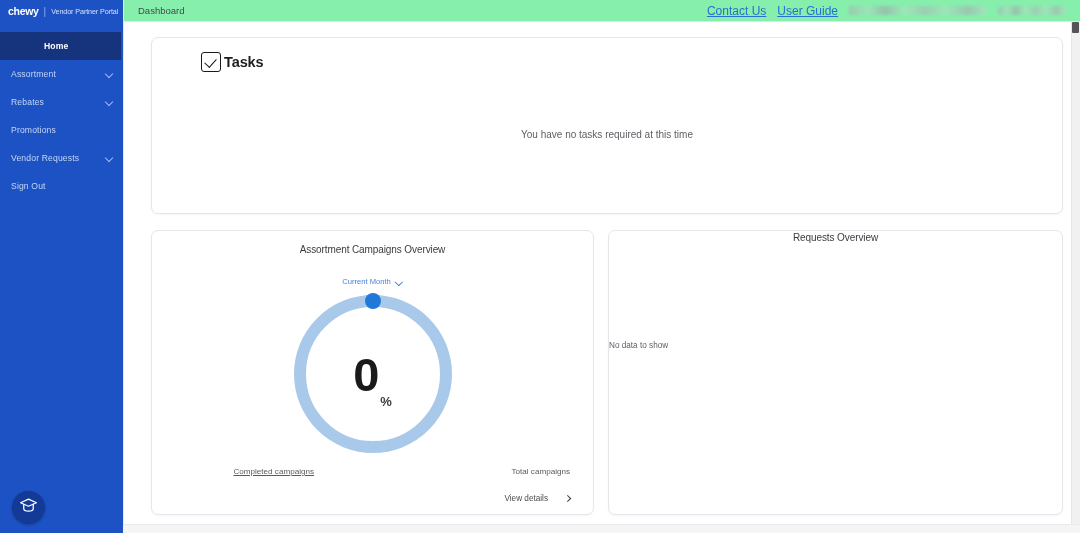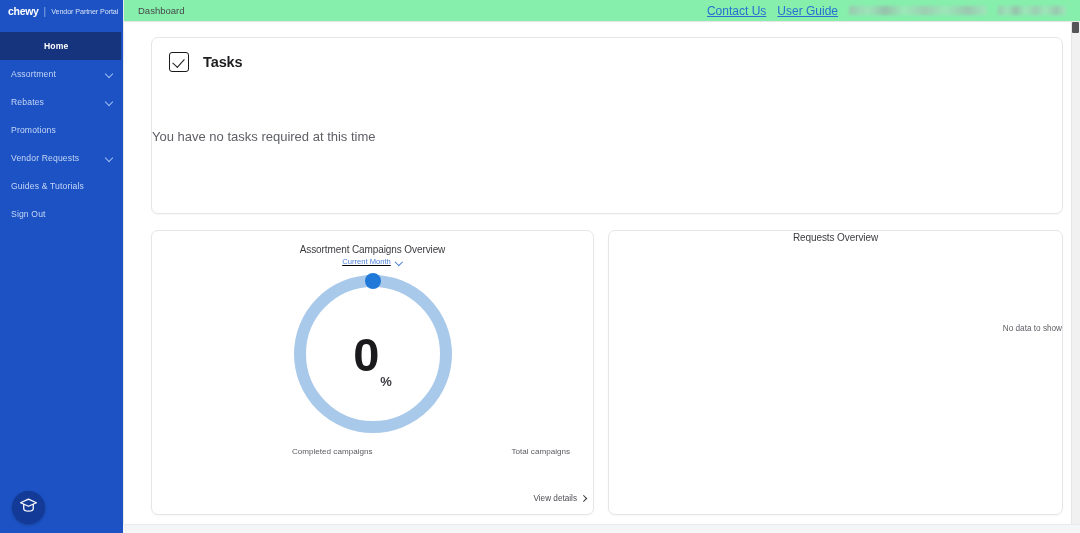--- a/index.html
+++ b/index.html
@@ -126,21 +126,21 @@
 
   .card {
     background: #ffffff;
     border: 1px solid #e4e6e9;
     border-radius: 7px;
     box-shadow: 0 1px 2px rgba(17,24,39,0.035);
   }
 
   
   .tasks-card { height: 177px; padding: 14px 17px; position: relative; }
-  .tasks-head { display: flex; align-items: center; gap: 14px; }
+  .tasks-head { display: flex; align-items: center; gap: 3px; margin-left: 32px; }
   .check-box {
     width: 20px; height: 20px;
     border: 1.8px solid #1a1a1a;
     border-radius: 3px;
     position: relative;
     flex: 0 0 20px;
   }
   .check-box::after {
     content: "";
     position: absolute;
@@ -148,43 +148,42 @@
     width: 6px; height: 10px;
     border-right: 1.8px solid #1a1a1a;
     border-bottom: 1.8px solid #1a1a1a;
     transform: rotate(42deg);
   }
   .tasks-title { font-size: 14.5px; font-weight: bold; color: #1d1d20; letter-spacing: -0.1px; }
   .tasks-empty {
     position: absolute;
     left: 0; right: 0;
     top: 91px;
-    text-align: left;
-    font-size: 13px;
+    text-align: center;
+    font-size: 10px;
     color: #5f6066;
   }
 
   
   .row2 { display: flex; gap: 14px; margin-top: 16px; height: 285px; }
   .campaign-card { width: 443px; flex: 0 0 443px; position: relative; padding-top: 13px; }
   .requests-card { flex: 1; position: relative; padding-top: 1px; }
 
   .card-title {
     text-align: center;
     font-size: 10px;
     font-weight: normal;
     color: #3b3c40;
     letter-spacing: -0.1px;
   }
   .period-select {
-    margin: 2px auto 0;
+    margin: 22px auto 0;
     display: flex; align-items: center; justify-content: center; gap: 4px;
     cursor: pointer;
     width: fit-content;
-    text-decoration: underline;
   }
   .period-label { font-size: 7.6px; color: #4a7fd6; }
   .chev-sm {
     width: 8px; height: 8px; position: relative;
   }
   .chev-sm::after {
     content: "";
     position: absolute;
     left: 1px; top: 1px;
     width: 4.6px; height: 4.6px;
@@ -224,49 +223,49 @@
     align-self: flex-end; margin-bottom: 44px; margin-left: 2px;
   }
 
   .stats-row {
     display: flex;
     margin-top: 14px;
     padding: 0 23px;
     font-size: 8.1px;
     color: #5a5b60;
   }
-  .stat-completed { width: 50%; text-align: right; }
+  .stat-completed { width: 50%; text-align: center; text-decoration: underline; }
   .stat-total { width: 50%; text-align: right; }
 
   .view-details {
     position: absolute;
-    right: 6px; bottom: 11px;
+    right: 22px; bottom: 11px;
     font-size: 8.2px;
     color: #4b4c51;
-    display: flex; align-items: center; gap: 3px;
+    display: flex; align-items: center; gap: 16px;
     cursor: pointer;
   }
   .chev-right {
     width: 7px; height: 7px; position: relative;
   }
   .chev-right::after {
     content: "";
     position: absolute;
     left: 0.5px; top: 1px;
     width: 4.4px; height: 4.4px;
     border-right: 1.6px solid #35363a;
     border-top: 1.6px solid #35363a;
     transform: rotate(45deg);
   }
 
   .requests-empty {
     position: absolute;
     left: 0; right: 0;
-    top: 93px;
-    text-align: right;
+    top: 110px;
+    text-align: left;
     font-size: 8.2px;
     color: #5f6066;
   }
 
   
   .footer-strip {
     position: absolute;
     left: 123px; right: 0; bottom: 0;
     height: 9px;
     background: #f4f5f7;
@@ -316,23 +315,20 @@
       <div class="nav-item">
         <span class="nav-label">Rebates</span>
         <span class="chev"></span>
       </div>
       <div class="nav-item">
         <span class="nav-label">Promotions</span>
       </div>
       <div class="nav-item">
         <span class="nav-label">Vendor Requests</span>
         <span class="chev"></span>
-      </div>
-      <div class="nav-item">
-        <span class="nav-label">Guides &amp; Tutorials</span>
       </div>
       <div class="nav-item">
         <span class="nav-label">Sign Out</span>
       </div>
     </nav>
 
     <div class="help-fab">
       <span>
         <svg width="19" height="19" viewBox="0 0 24 24" fill="none" stroke="#ffffff" stroke-width="1.6" stroke-linecap="round" stroke-linejoin="round">
           <path d="M2 8.5 L12 4 L22 8.5 L12 13 Z"></path>

